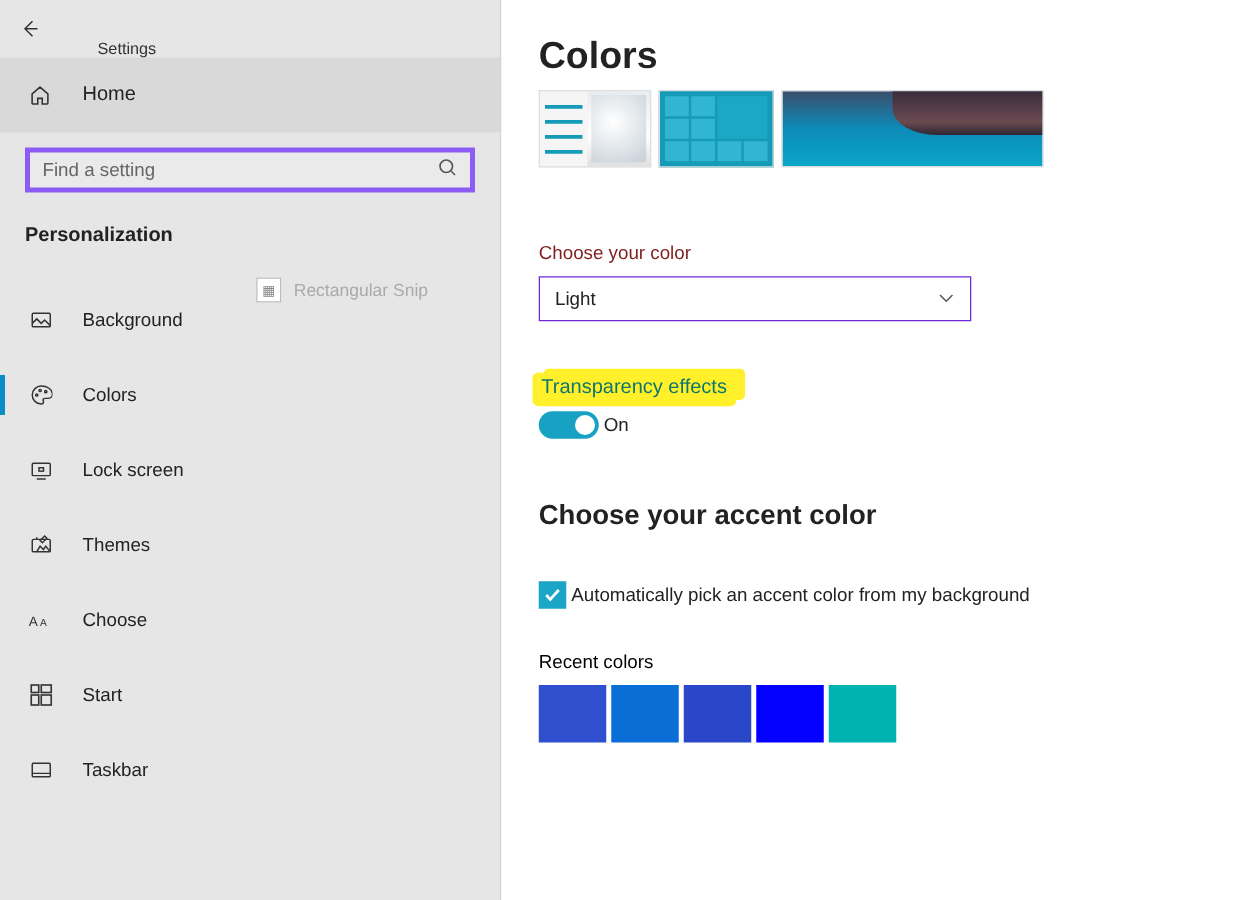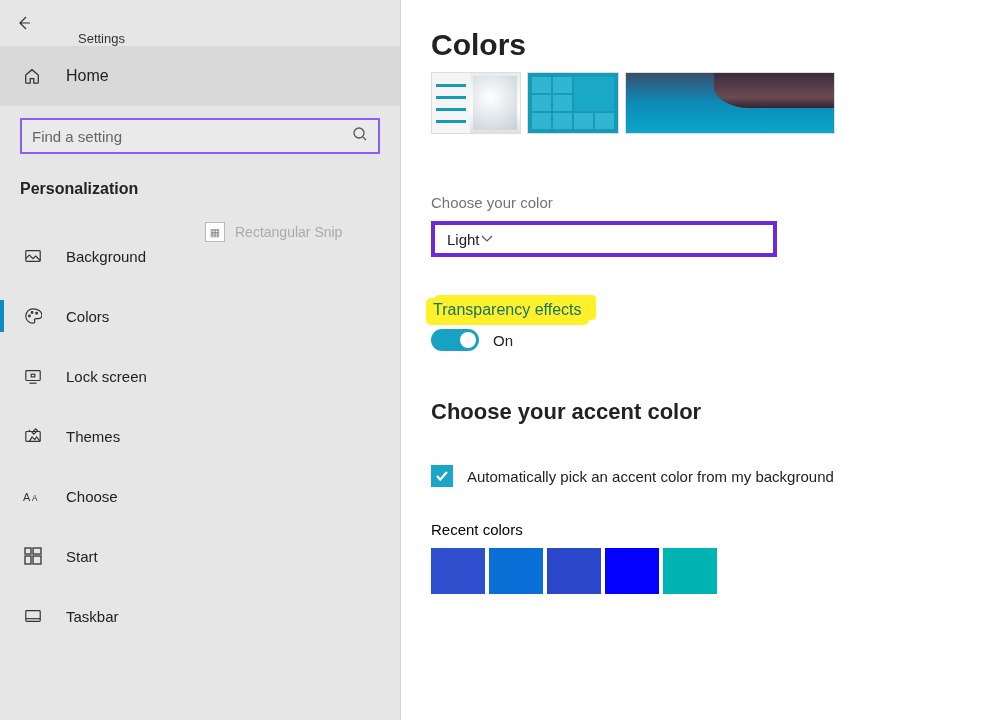--- a/index.html
+++ b/index.html
@@ -8,21 +8,21 @@
   
   .sidebar { width: 400px; height: 100%; background: #e6e6e6; display: flex; flex-direction: column; }
   .topbar { height: 46px; display: flex; align-items: flex-end; }
   .back-btn { width: 48px; height: 46px; display: flex; align-items: center; justify-content: center; color:#333; cursor:pointer;}
   .app-title { font-size: 13px; color:#333; margin-left: 30px; }
 
   .home-row { display:flex; align-items:center; height:60px; padding-left:22px; gap:24px; font-size:16px; color:#222; background:#d9d9d9; cursor:pointer;}
   .home-row .icon { width:20px; display:flex; justify-content:center; }
 
   .search-wrap { padding: 12px 20px 8px 20px; }
-  .search-box { width:100%; height:36px; border:2px solid #8b5cf6; background:#eaeaea; display:flex; align-items:center; padding:0 10px; }
+  .search-box { width:100%; height:36px; border:4px solid #8b5cf6; background:#eaeaea; display:flex; align-items:center; padding:0 10px; }
   .search-box input { flex:1; border:none; outline:none; background:transparent; font-size:15px; color:#555; }
   .search-box input::placeholder { color:#666; }
   .search-box .sicon { color:#555; }
 
   .section-title { font-size:16px; font-weight:600; color:#222; padding:18px 12px 24px 20px; }
 
   .watermark { position:relative; height:0; }
   .watermark-inner { position:absolute; left:205px; top:0px; display:flex; align-items:center; gap:10px; color:#aaa; font-size:14px;}
   .watermark-inner .sq { width:20px; height:20px; border:1px solid #bbb; background:#fff; display:flex; align-items:center; justify-content:center; font-size:11px; color:#888;}
 
@@ -45,34 +45,34 @@
   .pb1 .right::after{content:"";position:absolute;left:3px;right:3px;top:3px;bottom:3px;background:radial-gradient(circle at 40% 40%,#fff 0%,#cbd4db 90%);}
 
   .pb2 { width:92px; background:#159ab7; padding:4px; }
   .pb2 .grid { width:100%; height:100%; display:grid; grid-template-columns:repeat(4,1fr); grid-template-rows:repeat(3,1fr); gap:2px;}
   .pb2 .grid span { background:#30b6d2;}
   .pb2 .grid span.big { grid-column:3 / span 2; grid-row:1 / span 2; background:#1aa8c6;}
 
   .pb3 { width:210px; background:linear-gradient(180deg,#3a4e6c 0%, #0d8bb8 50%, #0aa6c8 100%); position:relative; overflow:hidden;}
   .pb3::before{content:"";position:absolute;right:0;top:0;height:35px;width:120px;background:linear-gradient(180deg,#3b2d3d 0%,#6b4a51 70%,#2e2530 100%);border-bottom-left-radius:30% 60%;}
 
-  .field-label { font-size:15px; color:#737373; margin-bottom:10px; }
-  .select-box { width:346px; height:36px; border:4px solid #6d28d9; display:flex; align-items:center; justify-content:flex-start; padding:0 12px; font-size:15px; color:#222; cursor:pointer; margin-bottom:44px;}
+  .field-label { font-size:15px; color:#7f1d1d; margin-bottom:10px; }
+  .select-box { width:346px; height:36px; border:1px solid #6d28d9; display:flex; align-items:center; justify-content:space-between; padding:0 12px; font-size:15px; color:#222; cursor:pointer; margin-bottom:44px;}
   .select-box .chev { font-size:14px; color:#555;}
 
   .highlight-wrap { margin-bottom:10px; }
   .highlight { display:inline; font-size:16px; color:#0f766e; background:#fff02a; padding:2px 6px 2px 2px; box-shadow: 6px -2px 0 2px #fff02a, -2px 2px 0 3px #fff02a; border-radius:2px;}
-  .toggle-row { display:flex; align-items:center; gap:14px; margin-top:8px; margin-bottom:48px;}
+  .toggle-row { display:flex; align-items:center; gap:4px; margin-top:8px; margin-bottom:48px;}
   .toggle { width:48px; height:22px; border-radius:11px; background:#17a2c4; position:relative; cursor:pointer;}
   .toggle::after { content:""; position:absolute; right:3px; top:3px; width:16px; height:16px; border-radius:50%; background:#fff;}
   .toggle-label { font-size:15px; color:#222; }
 
   .sub-heading { font-size:22px; font-weight:600; color:#222; margin-bottom:40px; }
 
-  .check-row { display:flex; align-items:center; gap:14px; margin-bottom:34px; cursor:pointer;}
+  .check-row { display:flex; align-items:center; gap:4px; margin-bottom:34px; cursor:pointer;}
   .checkbox { width:22px; height:22px; background:#1ba6c7; display:flex; align-items:center; justify-content:center; }
   .checkbox svg { stroke:#fff; }
   .check-text { font-size:15px; color:#222; }
 
   .swatch-label { font-size:15px; color:#000000; margin-bottom:10px; }
   .swatch-row { display:flex; gap:4px; }
   .swatch { width:54px; height:46px; cursor:pointer; }
 </style>
 </head>
 <body>

